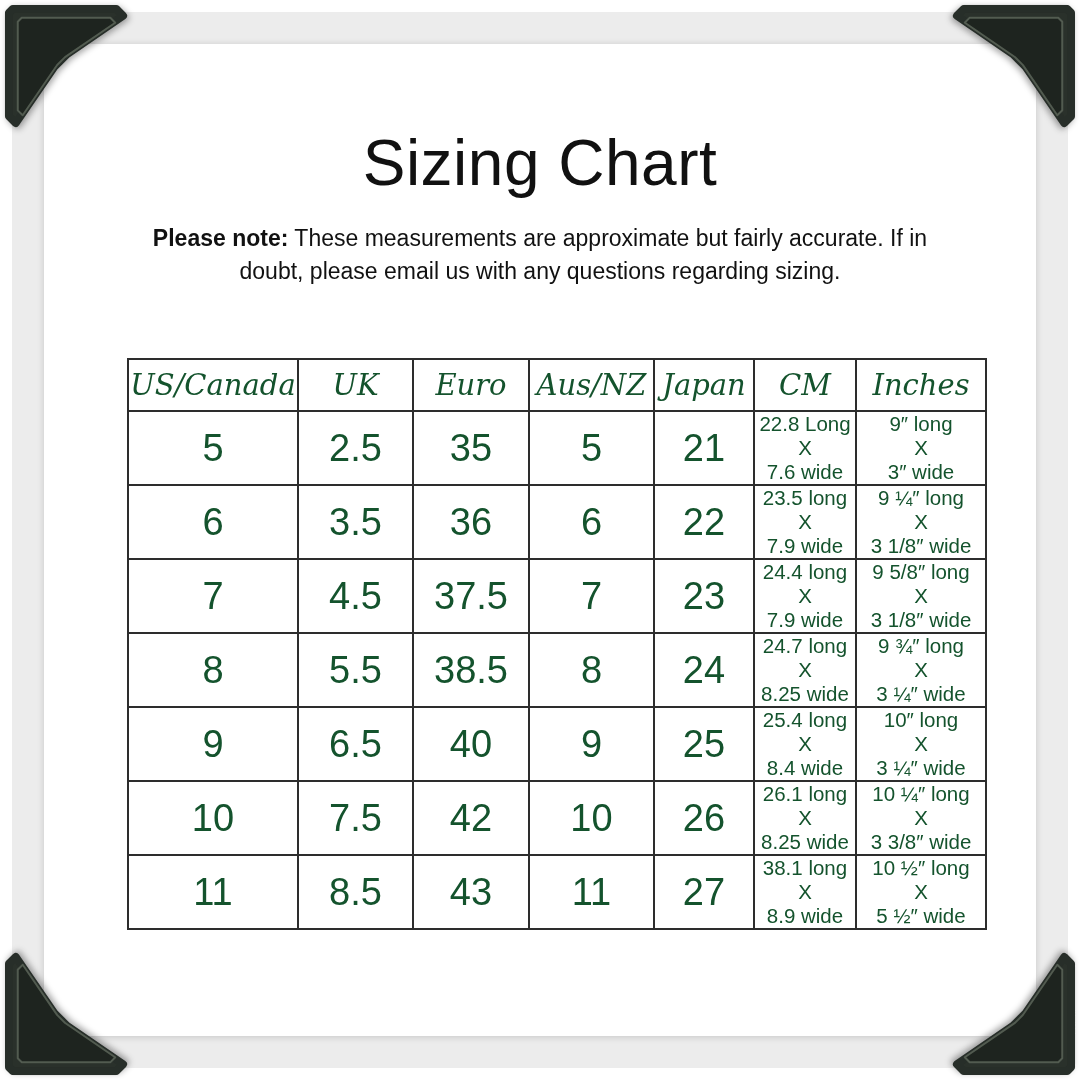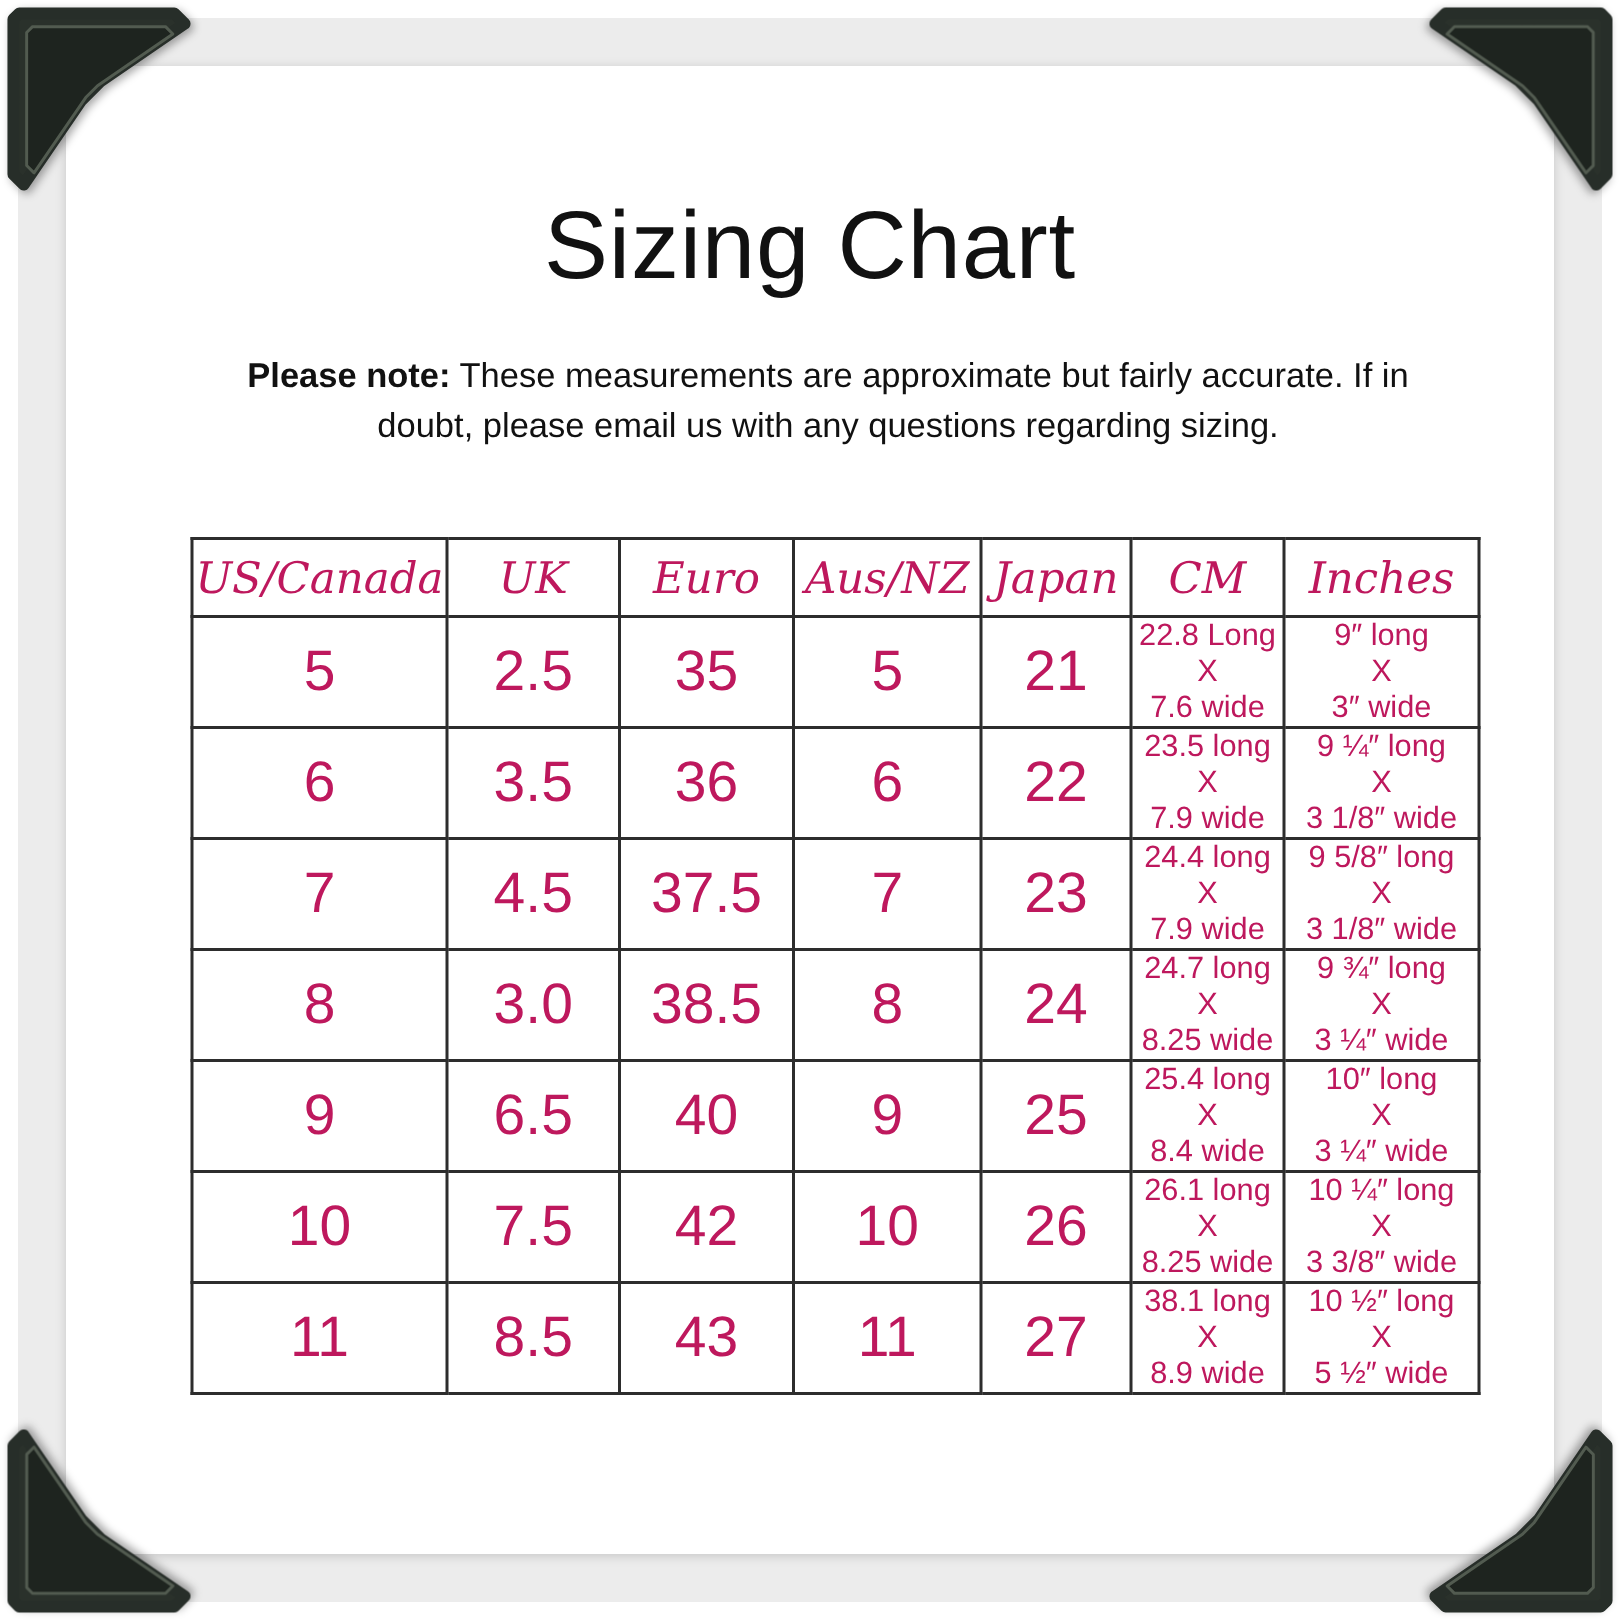--- a/index.html
+++ b/index.html
@@ -10,30 +10,30 @@
   }
   .canvas{position:relative;width:1080px;height:1080px;overflow:hidden;background:#ffffff;}
   .mat{position:absolute;inset:12px;background:#ececec;border-radius:5px;}
   .card{position:absolute;inset:44px;background:#ffffff;box-shadow:0 1px 7px rgba(0,0,0,0.16);}
   .title{
     position:absolute;top:82px;left:0;right:0;margin:0;
     text-align:center;font-size:64px;font-weight:normal;letter-spacing:0.5px;color:#111;
   }
   .note{
     position:absolute;top:178px;left:50%;transform:translateX(-50%);
-    width:800px;margin:12px;text-align:center;font-size:23px;line-height:33px;color:#111;
+    width:800px;margin:0;text-align:center;font-size:23px;line-height:33px;color:#111;
   }
   .note b{font-weight:bold;}
   table.sizing{
     position:absolute;left:83px;top:314px;
     border-collapse:collapse;table-layout:fixed;width:858px;
   }
   th,td{
     border:2px solid #2d2d2d;text-align:center;vertical-align:middle;
-    padding:0;color:#be185d;overflow:hidden;
+    padding:0;color:#14532d;overflow:hidden;
   }
   th{
     height:50px;font-weight:normal;font-style:italic;
     font-family:cursive,"DejaVu Serif",serif;font-size:29px;
   }
   td{height:72px;font-size:38px;font-weight:normal;}
   td.multi{font-size:20.5px;line-height:24px;font-weight:normal;text-align:center;}
   col.c0{width:170px}col.c1{width:115px}col.c2{width:116px}col.c3{width:125px}
   col.c4{width:100px}col.c5{width:102px}col.c6{width:130px}
   .corner{
@@ -160,21 +160,21 @@
               <div>9 5/8″ long</div>
               <div>X</div>
               <div>3 1/8″ wide</div>
             </td>
           </tr>
           <tr>
             <td>
               <div>8</div>
             </td>
             <td>
-              <div>3.0</div>
+              <div>5.5</div>
             </td>
             <td>
               <div>38.5</div>
             </td>
             <td>
               <div>8</div>
             </td>
             <td>
               <div>24</div>
             </td>

